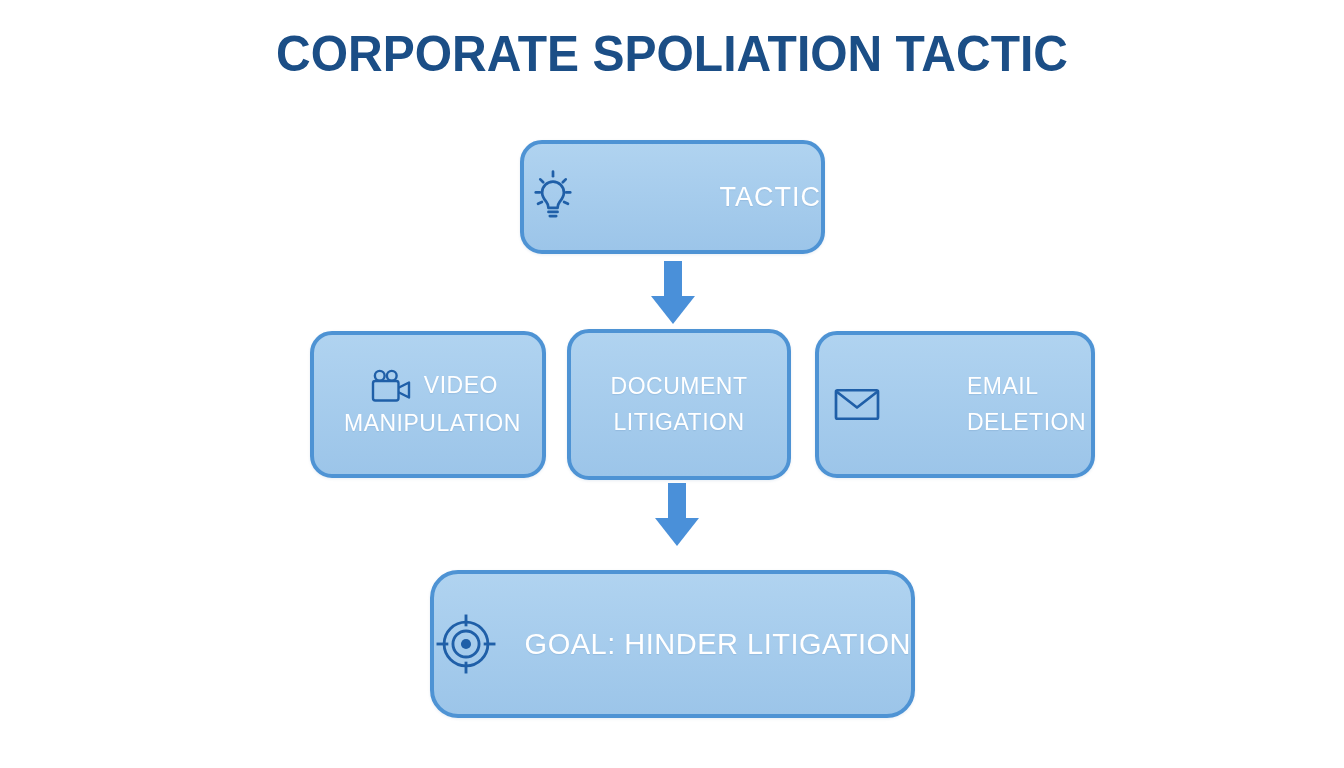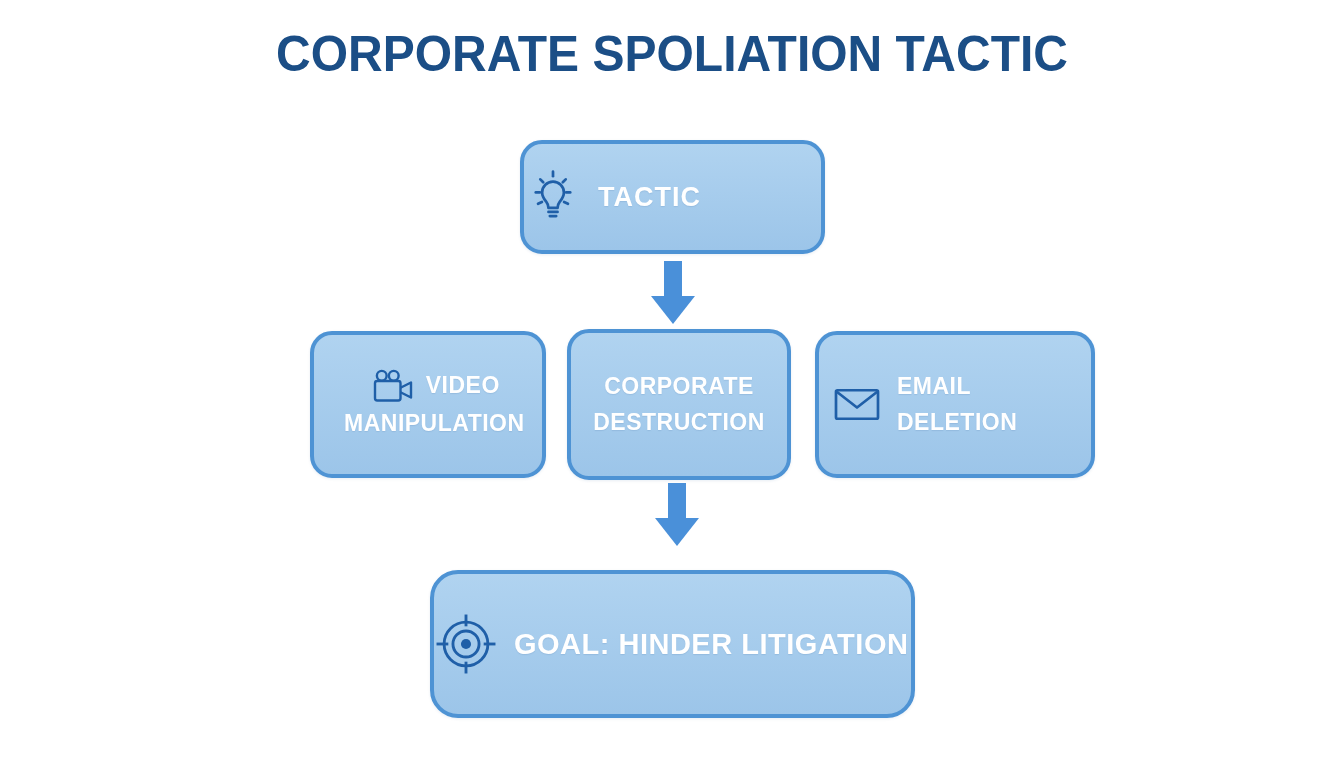--- a/index.html
+++ b/index.html
@@ -24,26 +24,26 @@
     font-weight: bold;
     letter-spacing: 0px;
     color: #1b4e86;
     transform: scaleY(1.04);
   }
 
   .node {
     position: absolute;
     display: flex;
     align-items: center;
-    justify-content: flex-start;
+    justify-content: space-between;
     background: linear-gradient(180deg, #b0d3f0 0%, #9cc5e9 100%);
     border: 4px solid #4e93d4;
     border-radius: 22px;
     color: #ffffff;
-    font-weight: bold;
+    font-weight: normal;
     box-shadow: 0 1px 3px rgba(30, 80, 140, 0.10);
   }
 
   .node .label { text-shadow: 0 1px 1px rgba(120,160,200,0.35); }
 
   .node-tactic {
     left: 520px; top: 140px;
     width: 305px; height: 114px;
     font-size: 27px; letter-spacing: 1px;
     gap: 16px;
@@ -144,21 +144,21 @@
             <circle cx="33" cy="10" r="6.5"></circle>
             <rect x="8" y="17" width="34" height="26" rx="3"></rect>
             <path d="M42 26 L56 19 L56 39 L42 32"></path>
           </g>
         </svg>
       </span><span class="label">VIDEO MANIPULATION</span>
     </div>
   </div>
 
   <div class="node node-document">
-    <span class="label">CORPORATE DESTRUCTION</span>
+    <span class="label">DOCUMENT LITIGATION</span>
   </div>
 
   <div class="node node-email">
     <span class="icon">
       <svg viewBox="0 0 64 46" width="48" height="35">
         <g fill="none" stroke="#1f5fa8" stroke-width="3.6" stroke-linejoin="round">
           <rect x="4" y="4" width="56" height="38" rx="2"></rect>
           <path d="M5 6 L32 27 L59 6"></path>
         </g>
       </svg>

